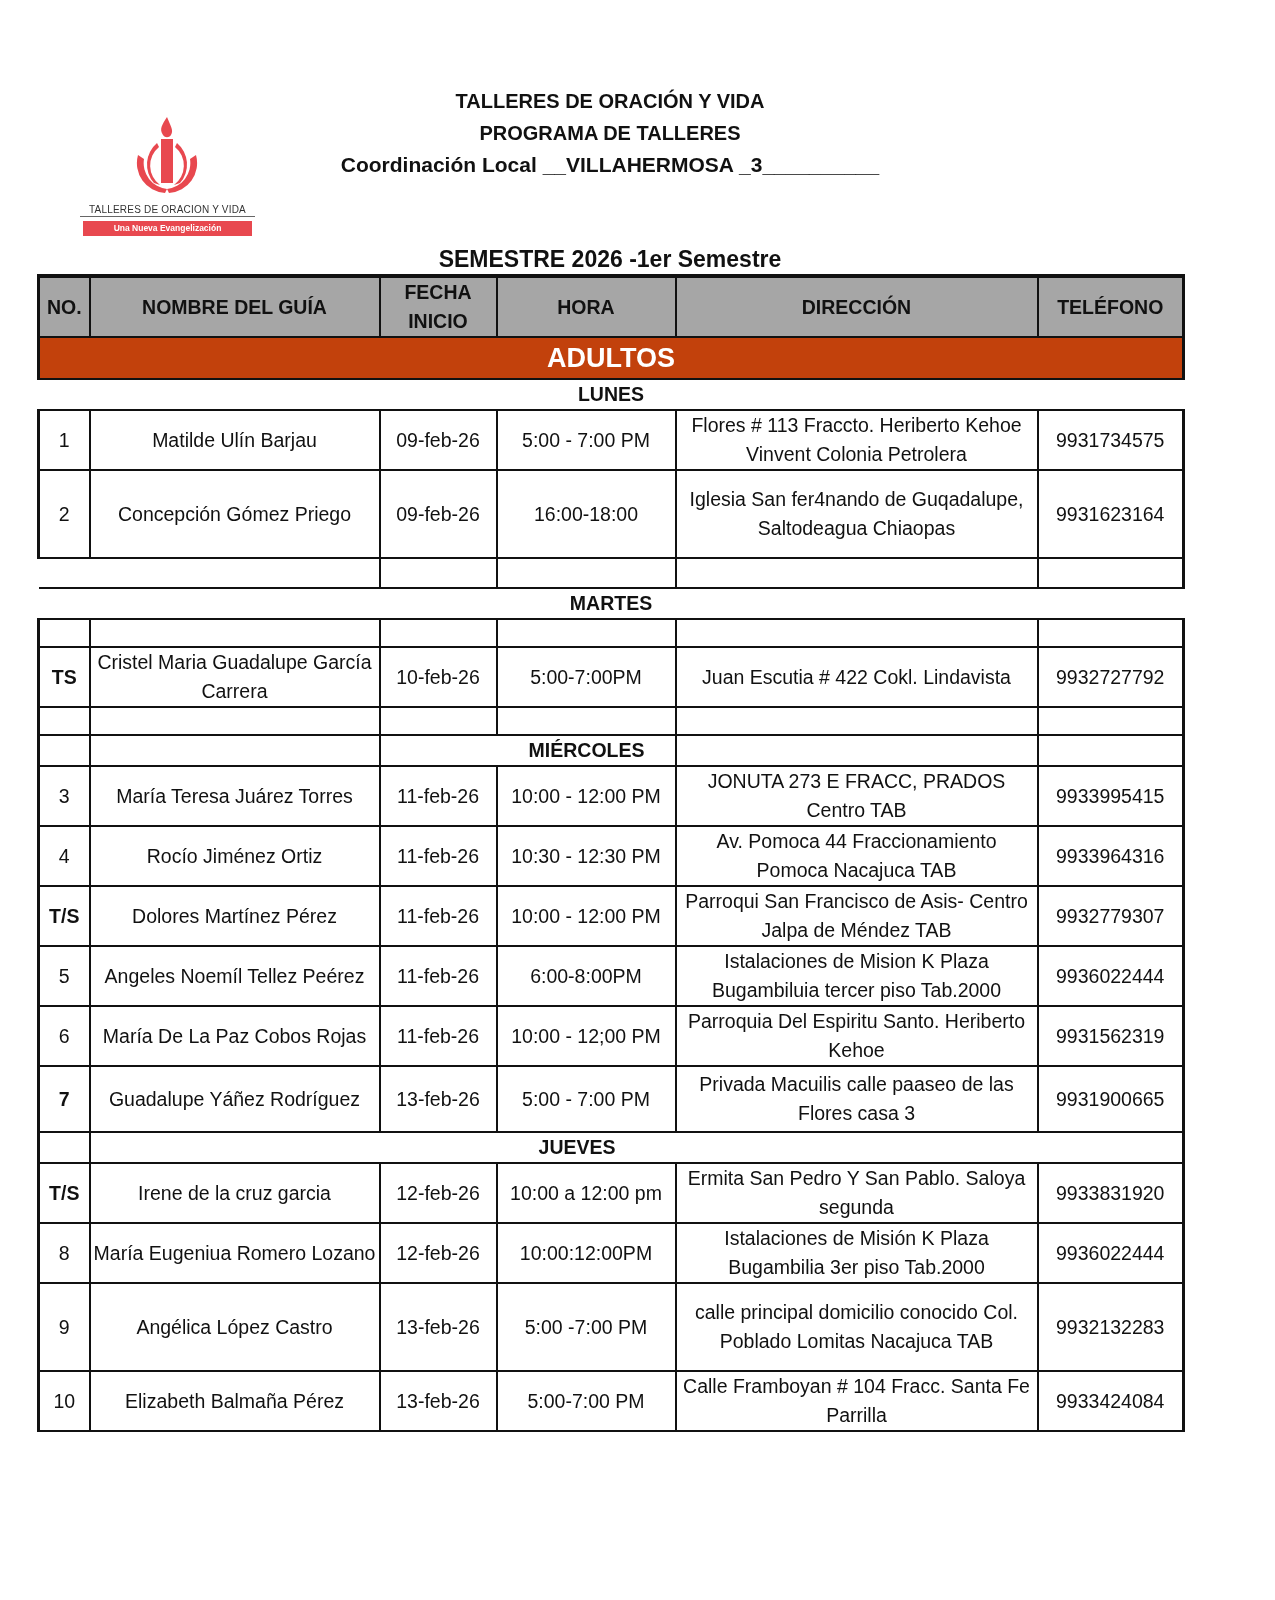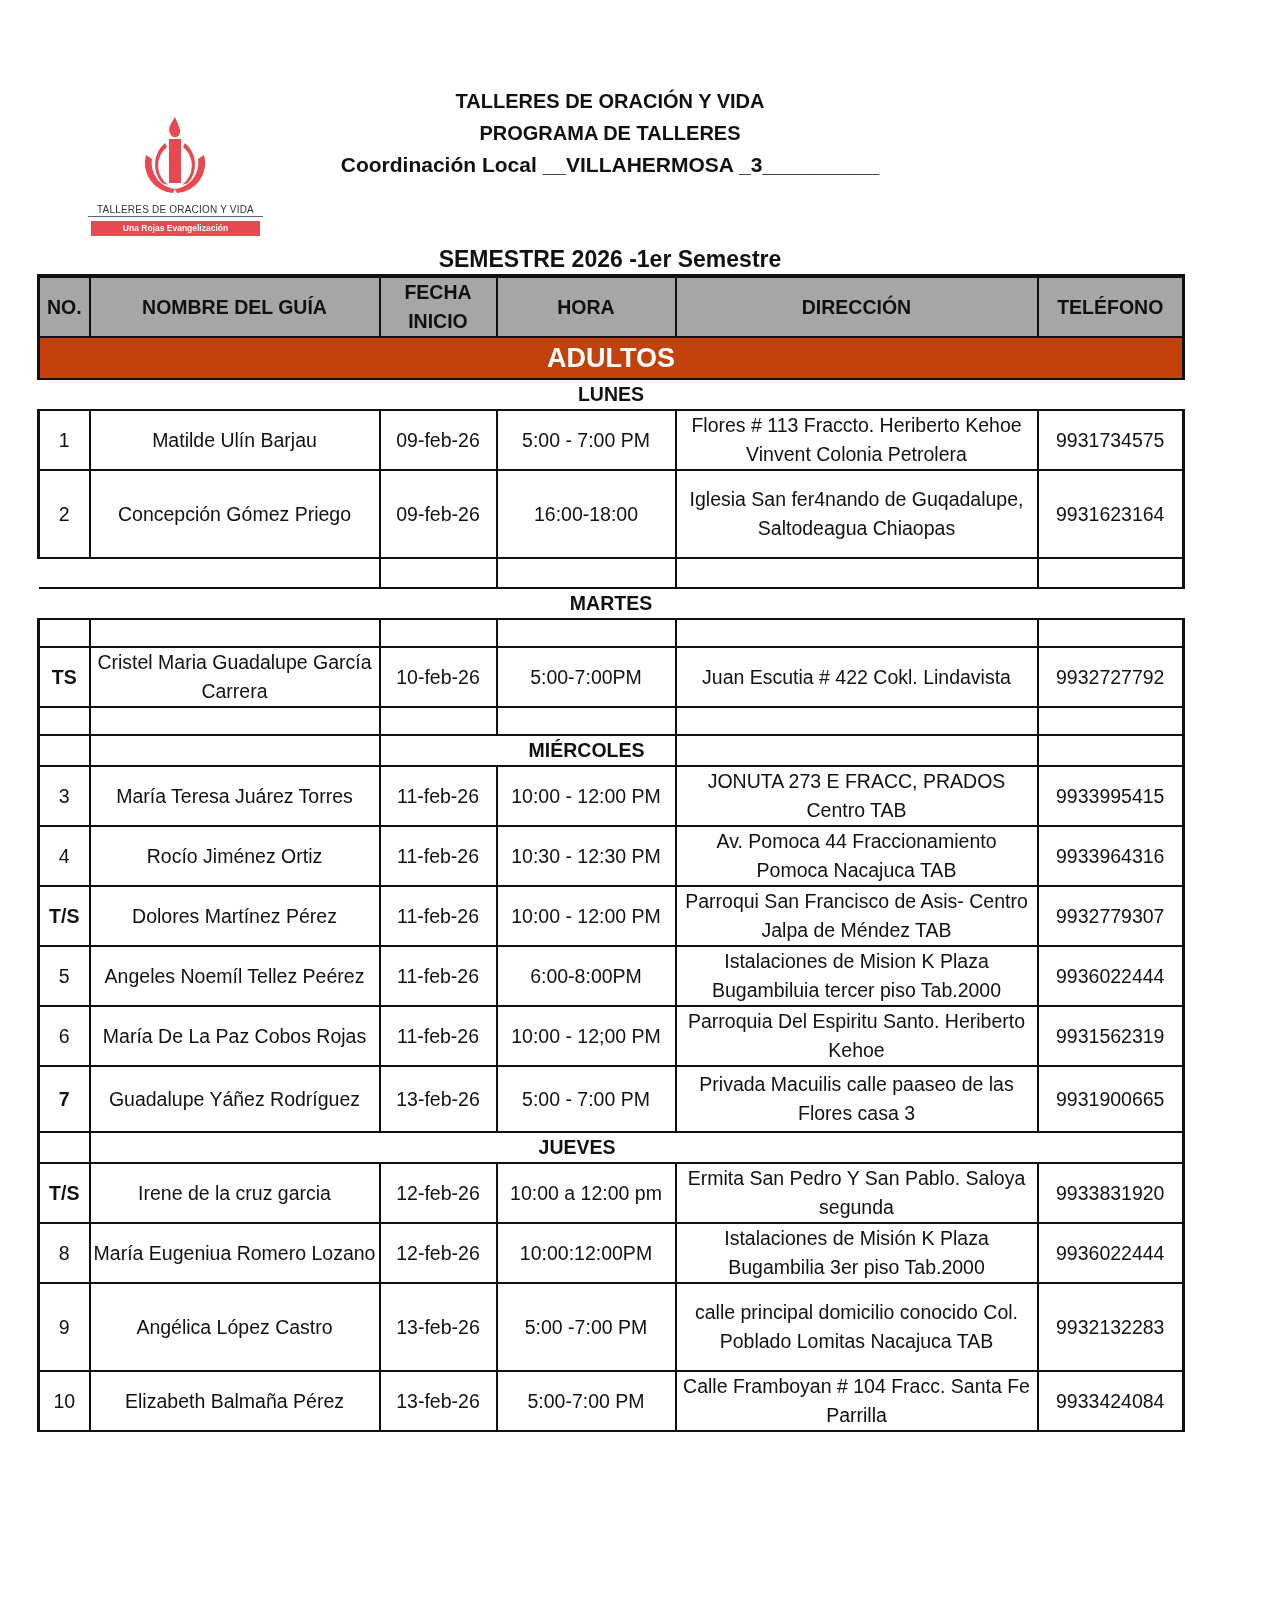--- a/index.html
+++ b/index.html
@@ -1,18 +1,18 @@
 <!DOCTYPE html>
 <html><head>
 <meta charset="utf-8">
 <style>
   html, body { margin: 0; padding: 0; background: #ffffff; }
   body { width: 1275px; height: 1600px; position: relative; font-family: "Liberation Sans", sans-serif; color: #111; overflow: hidden; }
 
-  .logo { position: absolute; left: 88px; top: 115px; width: 175px; height: 125px; }
+  .logo { position: absolute; left: 80px; top: 115px; width: 175px; height: 125px; }
   .logo svg { position: absolute; left: 52px; top: 0; }
   .logo-title { position: absolute; left: 0; top: 89px; width: 175px; font-size: 10px; letter-spacing: 0.2px; text-align: center; color: #333; border-bottom: 1px solid #666; padding-bottom: 1px; white-space: nowrap; }
   .logo-sub { position: absolute; left: 3px; top: 106px; width: 169px; height: 15px; background: #e8484f; color: #fff; font-size: 8.5px; font-weight: bold; text-align: center; line-height: 15px; }
 
   .hdr { position: absolute; left: 330px; width: 560px; text-align: center; font-weight: bold; font-size: 20px; white-space: nowrap; }
   .hdr.l1 { top: 90px; }
   .hdr.l2 { top: 122px; }
   .hdr.l3 { top: 153px; font-size: 21px; text-align: center; }
   .hdr.sem { top: 213px; font-size: 23px; margin-top: 33px; }
 
@@ -41,21 +41,21 @@
 <div class="logo">
   <svg width="70" height="80" viewBox="0 0 70 80">
     <path d="M35 2 C30 10 27 14 31 20 C33 23 37 23 39 20 C42 15 38 10 35 2 Z" fill="#e8484f"></path>
     <rect x="29" y="24" width="12" height="44" fill="#e8484f"></rect>
     <path d="M25 28 A28 28 0 0 0 22 68 L28 70 A24 24 0 0 1 27 32 Z" fill="#e8484f"></path>
     <path d="M45 28 A28 28 0 0 1 48 68 L42 70 A24 24 0 0 0 43 32 Z" fill="#e8484f"></path>
     <path d="M6 40 A30 30 0 0 0 33 78 L35 74 A26 26 0 0 1 12 44 Z" fill="#e8484f"></path>
     <path d="M64 40 A30 30 0 0 1 37 78 L35 74 A26 26 0 0 0 58 44 Z" fill="#e8484f"></path>
   </svg>
   <div class="logo-title">TALLERES DE ORACION Y VIDA</div>
-  <div class="logo-sub">Una Rojas Evangelización</div>
+  <div class="logo-sub">Una Nueva Evangelización</div>
 </div>
 
 <div class="hdr l1">TALLERES DE ORACIÓN Y VIDA</div>
 <div class="hdr l2">PROGRAMA DE TALLERES</div>
 <div class="hdr l3">Coordinación  Local __VILLAHERMOSA _3__________</div>
 <div class="hdr sem">SEMESTRE 2026 -1er Semestre</div>
 
 <table class="sched">
   <colgroup>
     <col class="c-no">

